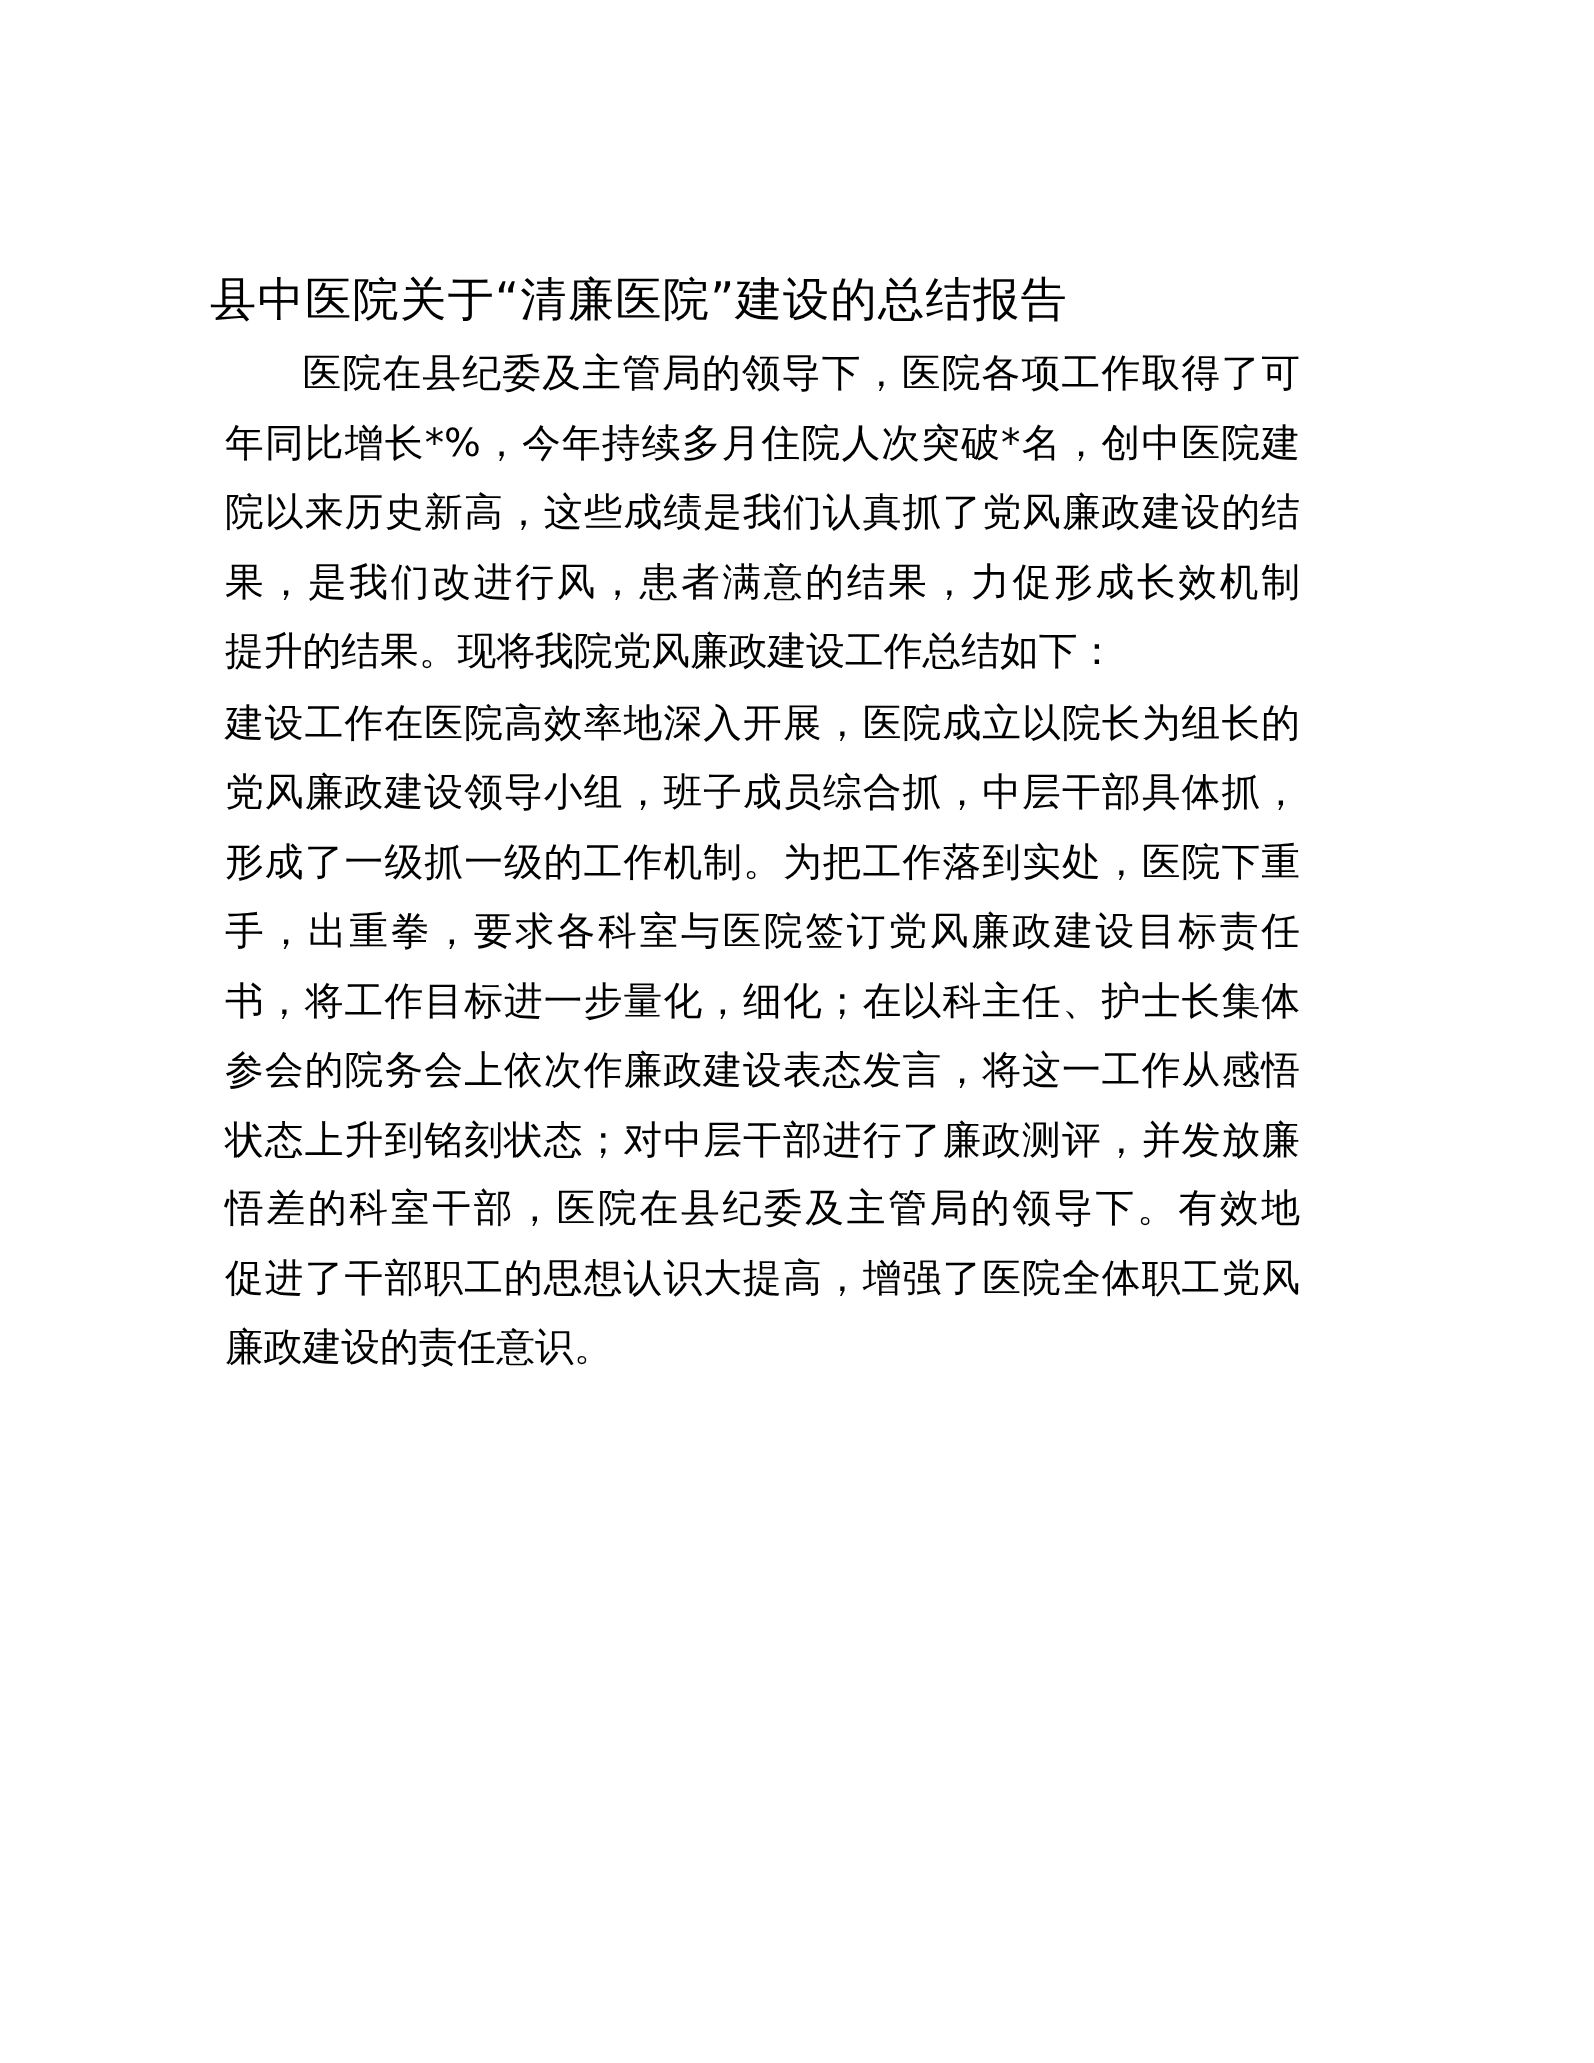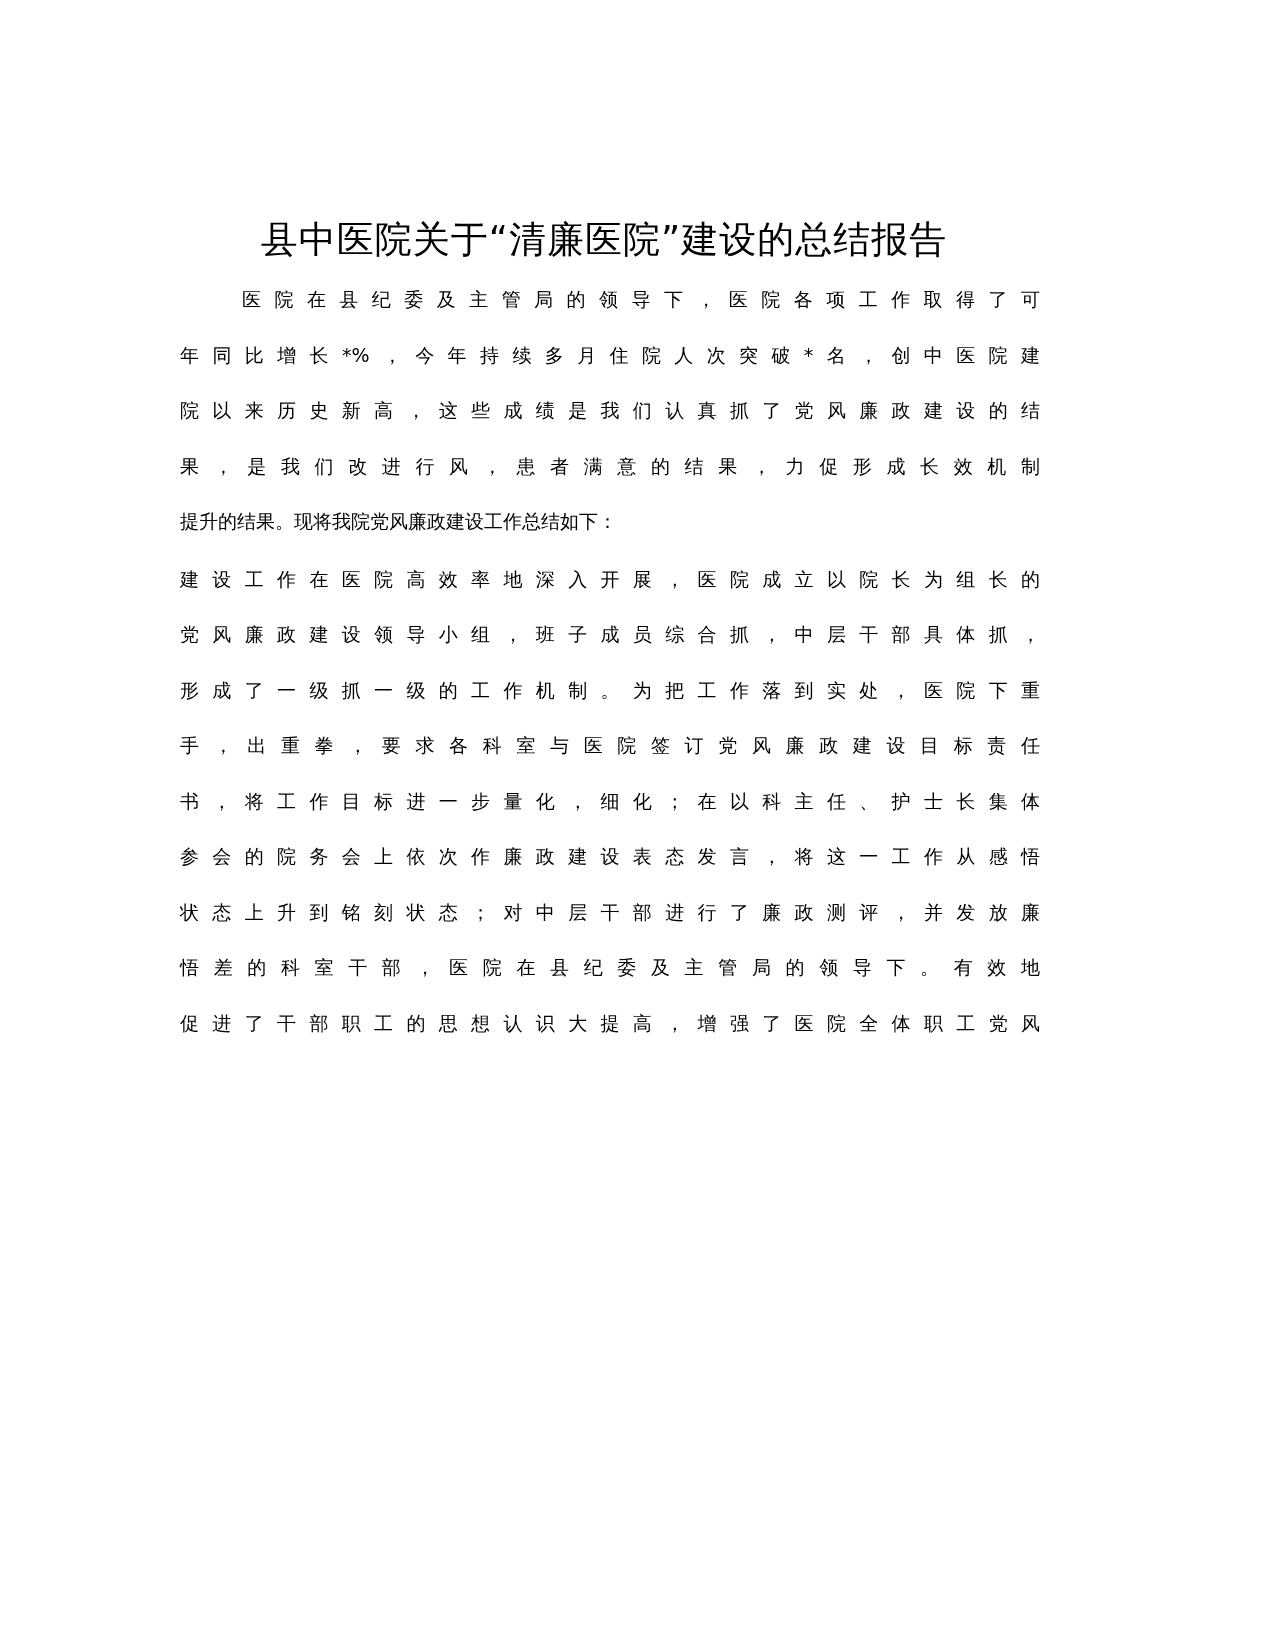--- a/index.html
+++ b/index.html
@@ -15,42 +15,42 @@
       font-family: "DejaVu Sans", "Liberation Sans", sans-serif;
       color: #000000;
     }
     .page {
       position: absolute;
       left: 180px;
       top: 212px;
       width: 860px;
     }
     .title {
-      text-align: center;
+      text-align: left;
       font-size: 37px;
       line-height: 56px;
       margin: 0 0 0 0;
       letter-spacing: 1px;
       font-weight: normal;
       margin-left: -12px;
     }
     .line {
       display: block;
       white-space: nowrap;
       text-align: justify;
       text-align-last: justify;
     }
     .line.last {
       text-align-last: left;
     }
     .line.indent {
       padding-left: 62px;
     }
     .para-block {
-      font-size: 19px;
+      font-size: 31px;
       line-height: 55.5px;
     }
   </style>
 </head>
 <body>
 
 <div class="page">
   <h1 class="title">县中医院关于“清廉医院”建设的总结报告</h1>
 
   <div class="para-block" style="margin-top:4px;">
@@ -64,14 +64,15 @@
   <div class="para-block" style="margin-top:2px;">
     <span class="line">建设工作在医院高效率地深入开展，医院成立以院长为组长的</span>
     <span class="line">党风廉政建设领导小组，班子成员综合抓，中层干部具体抓，</span>
     <span class="line">形成了一级抓一级的工作机制。为把工作落到实处，医院下重</span>
     <span class="line">手，出重拳，要求各科室与医院签订党风廉政建设目标责任</span>
     <span class="line">书，将工作目标进一步量化，细化；在以科主任、护士长集体</span>
     <span class="line">参会的院务会上依次作廉政建设表态发言，将这一工作从感悟</span>
     <span class="line">状态上升到铭刻状态；对中层干部进行了廉政测评，并发放廉</span>
     <span class="line">悟差的科室干部，医院在县纪委及主管局的领导下。有效地</span>
     <span class="line">促进了干部职工的思想认识大提高，增强了医院全体职工党风</span>
+    <span class="line last">廉政建设的责任意识。</span>
   </div>
 </div>
 
 </body></html>

